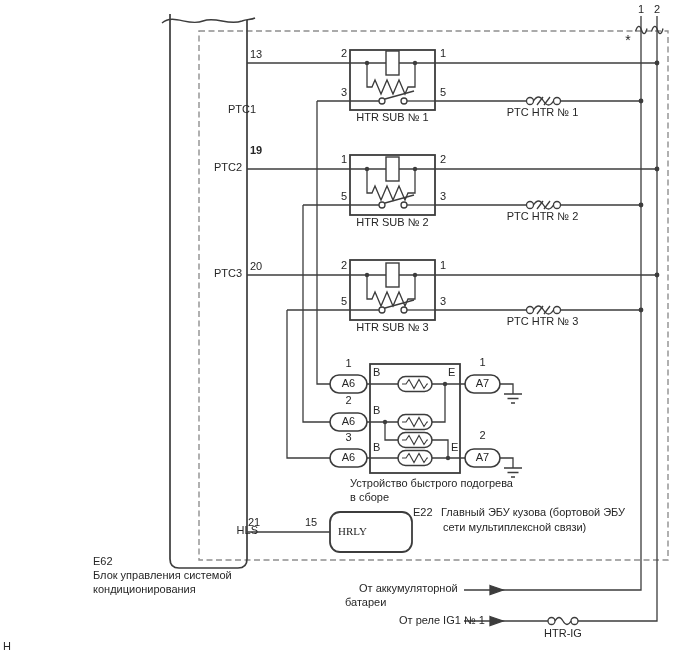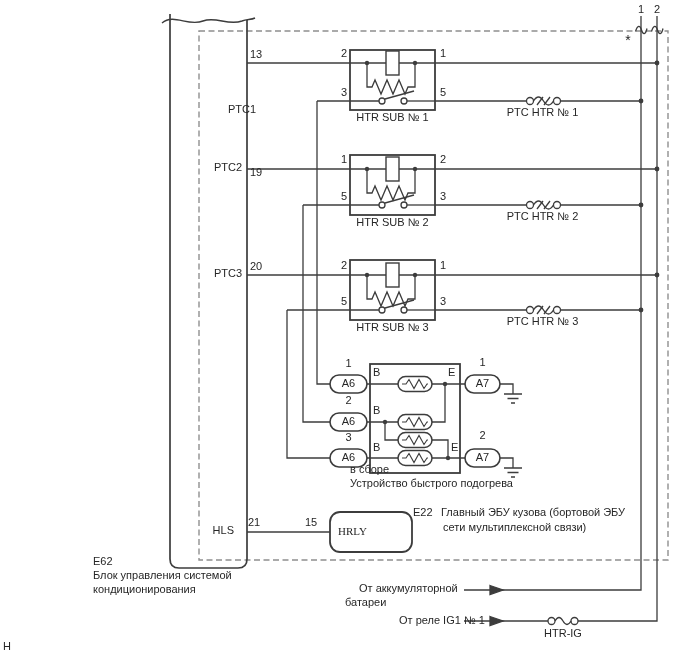--- a/index.html
+++ b/index.html
@@ -185,24 +185,24 @@
   </g>
 </svg>
 
 <div class="t tc" style="left:634px;top:3px;width:14px;">1</div>
 <div class="t tc" style="left:650px;top:3px;width:14px;">2</div>
 <div class="t tc big" style="left:621px;top:33px;width:14px;">*</div>
 
 <div class="t tr" style="left:212px;top:55px;width:44px;margin-top:48px;">PTC1</div>
 <div class="t" style="left:250px;top:48px;">13</div>
 <div class="t tr" style="left:198px;top:161px;width:44px;">PTC2</div>
-<div class="t" style="left:250px;top:166px;">19</div>
+<div class="t" style="left:250px;top:144px;font-weight:bold;">19</div>
 <div class="t tr" style="left:198px;top:267px;width:44px;">PTC3</div>
 <div class="t" style="left:250px;top:260px;">20</div>
-<div class="t tr" style="left:190px;top:524px;width:44px;">HLS</div>
+<div class="t tr" style="left:214px;top:524px;width:44px;">HLS</div>
 <div class="t" style="left:248px;top:516px;">21</div>
 
 <div class="t tr" style="left:315px;top:47px;width:32px;">2</div>
 <div class="t" style="left:440px;top:47px;">1</div>
 <div class="t tr" style="left:315px;top:86px;width:32px;">3</div>
 <div class="t" style="left:440px;top:86px;">5</div>
 <div class="t tc" style="left:345px;top:111px;width:95px;">HTR SUB № 1</div>
 <div class="t tc" style="left:495px;top:106px;width:95px;">PTC HTR № 1</div>
 
 <div class="t tr" style="left:315px;top:153px;width:32px;">1</div>
@@ -228,21 +228,21 @@
 <div class="t tc" style="left:472px;top:356px;width:21px;">1</div>
 <div class="t tc" style="left:465px;top:377px;width:35px;">A7</div>
 <div class="t tc" style="left:472px;top:429px;width:21px;">2</div>
 <div class="t tc" style="left:465px;top:451px;width:35px;">A7</div>
 <div class="t" style="left:373px;top:366px;">B</div>
 <div class="t" style="left:373px;top:404px;">B</div>
 <div class="t" style="left:373px;top:441px;">B</div>
 <div class="t" style="left:448px;top:366px;">E</div>
 <div class="t" style="left:451px;top:441px;">E</div>
 <div class="t" style="left:350px;top:477px;">Устройство быстрого подогрева</div>
-<div class="t" style="left:350px;top:463px;">в сборе</div>
+<div class="t" style="left:350px;top:491px;">в сборе</div>
 
 <div class="t" style="left:305px;top:516px;">15</div>
 <div class="t" style="left:338px;top:525px;font-family:Liberation Serif, serif;">HRLY</div>
 <div class="t" style="left:413px;top:506px;">E22</div>
 <div class="t" style="left:443px;top:521px;">сети мультиплексной связи)</div>
 <div class="t" style="left:441px;top:506px;">Главный ЭБУ кузова (бортовой ЭБУ</div>
 
 <div class="t" style="left:93px;top:555px;">E62</div>
 <div class="t" style="left:93px;top:569px;">Блок управления системой</div>
 <div class="t" style="left:93px;top:583px;">кондиционирования</div>

